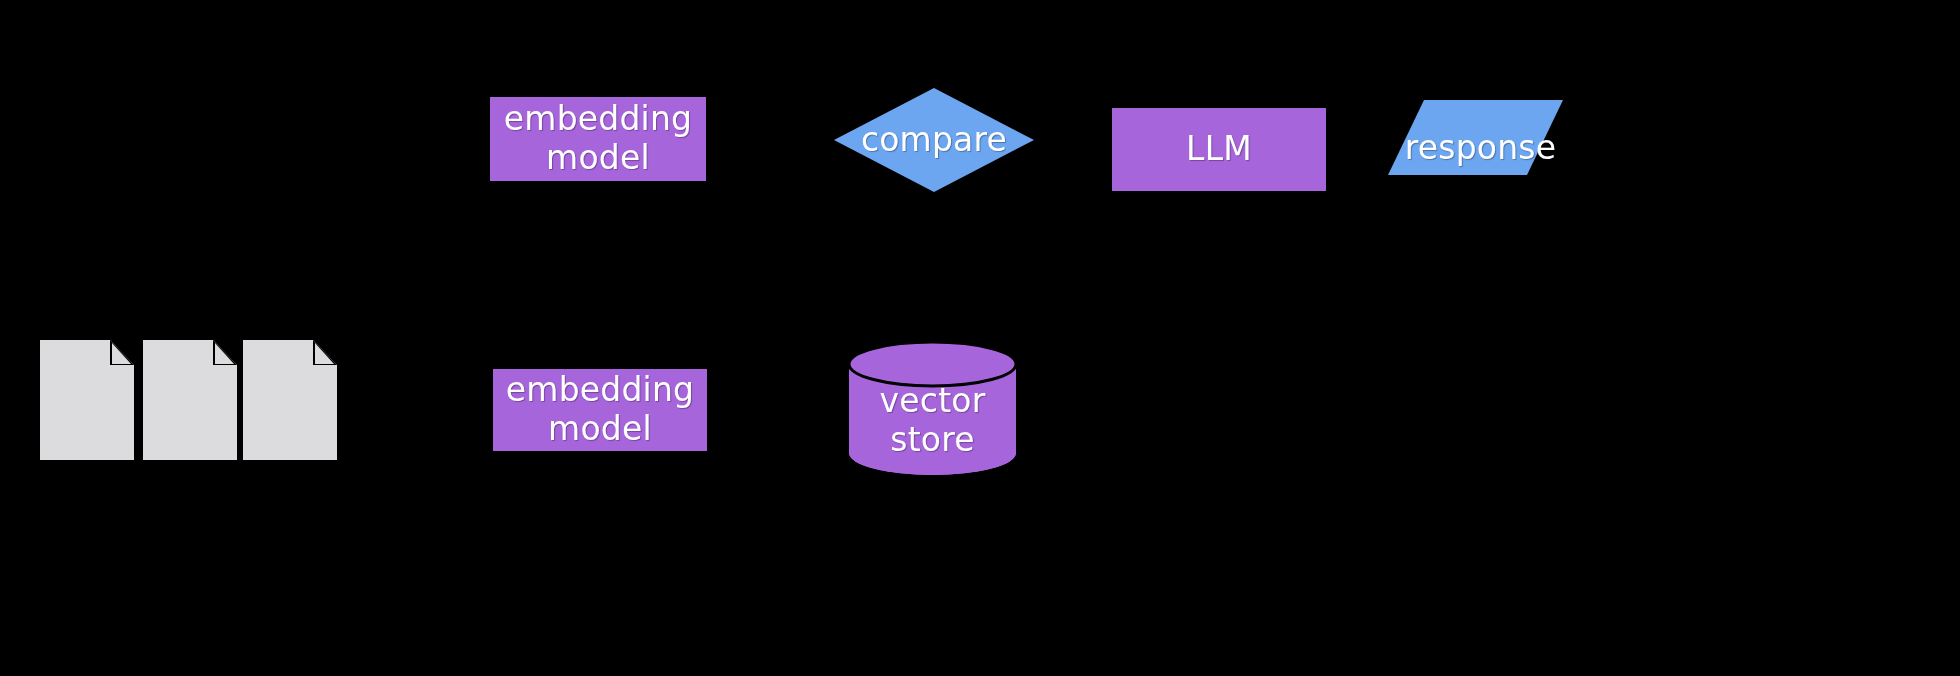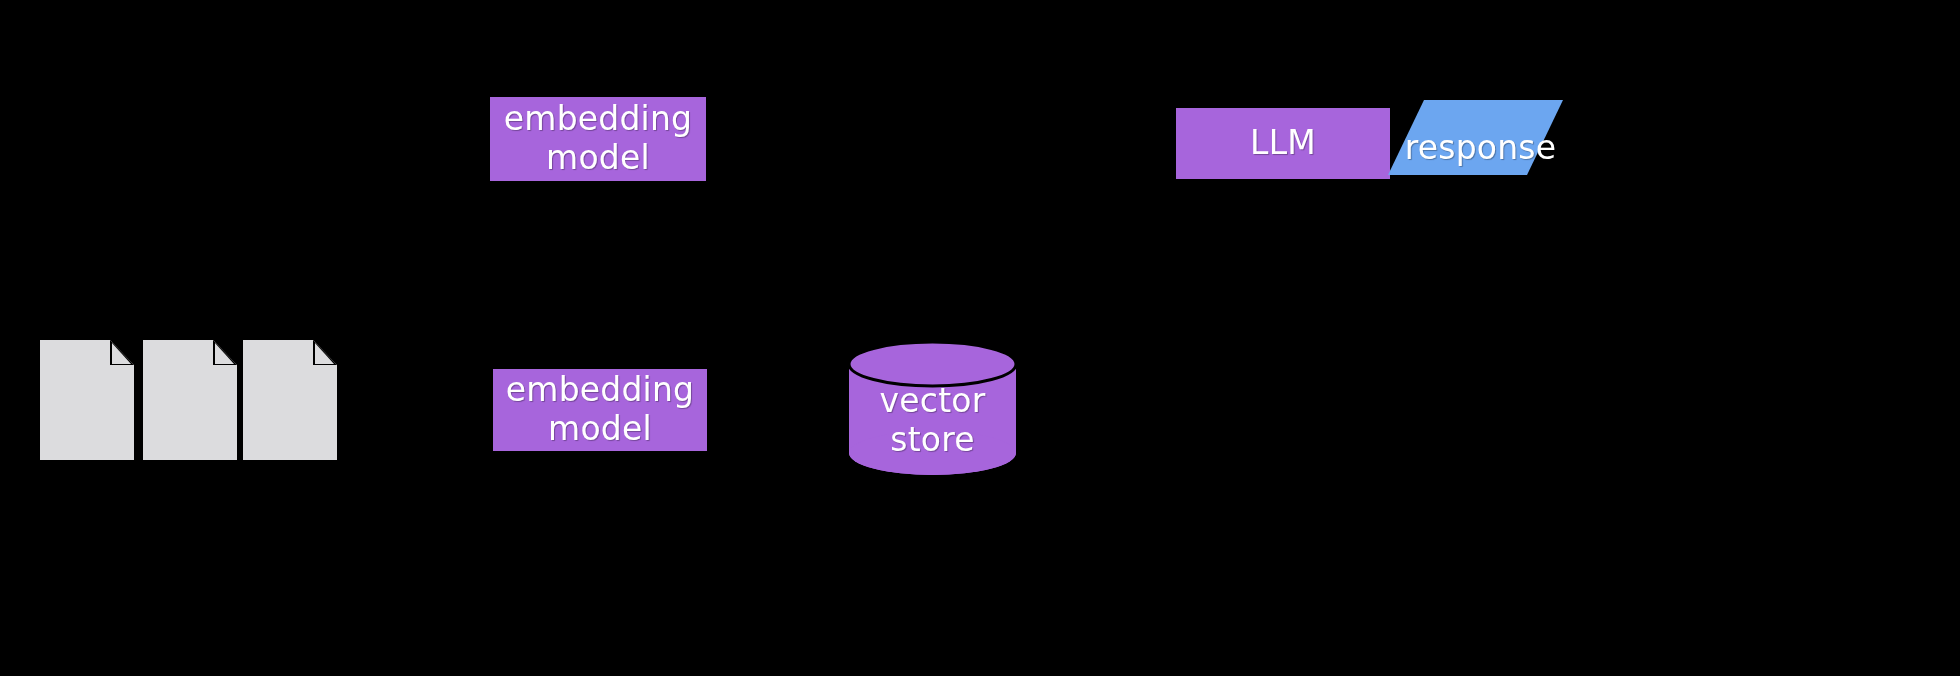--- a/index.html
+++ b/index.html
@@ -53,22 +53,28 @@
 
 <div id="canvas">
 
 
 
   <div class="node rect" style="left:490px; top:97px; width:216px; height:84px; background:#A765DC;">
     <div class="node-label">embedding
 model</div>
   </div>
 
+  <div class="node" style="left:834px; top:88px; width:200px; height:104px;">
+    <svg width="200" height="104" viewBox="0 0 200 104" style="position:absolute;left:0;top:0;overflow:visible;">
+      <polygon points="100,0 200,52 100,104 0,52" fill="#6CA6F0"></polygon>
+    </svg>
+    <div class="node-label">compare</div>
+  </div>
 
-  <div class="node rect" style="left:1176px; top:108px; width:214px; height:71px; background:#A765DC;">
+  <div class="node rect" style="left:1112px; top:108px; width:214px; height:83px; background:#A765DC;">
     <div class="node-label">LLM</div>
   </div>
 
   <div class="node" style="left:1388px; top:100px; width:175px; height:97px;">
     <svg width="175" height="75" viewBox="0 0 175 75" style="position:absolute;left:0;top:0;overflow:visible;">
       <polygon points="36,0 175,0 139,75 0,75" fill="#6CA6F0"></polygon>
     </svg>
     <div class="node-label" style="transform:translateX(5px);">response</div>
   </div>
 

